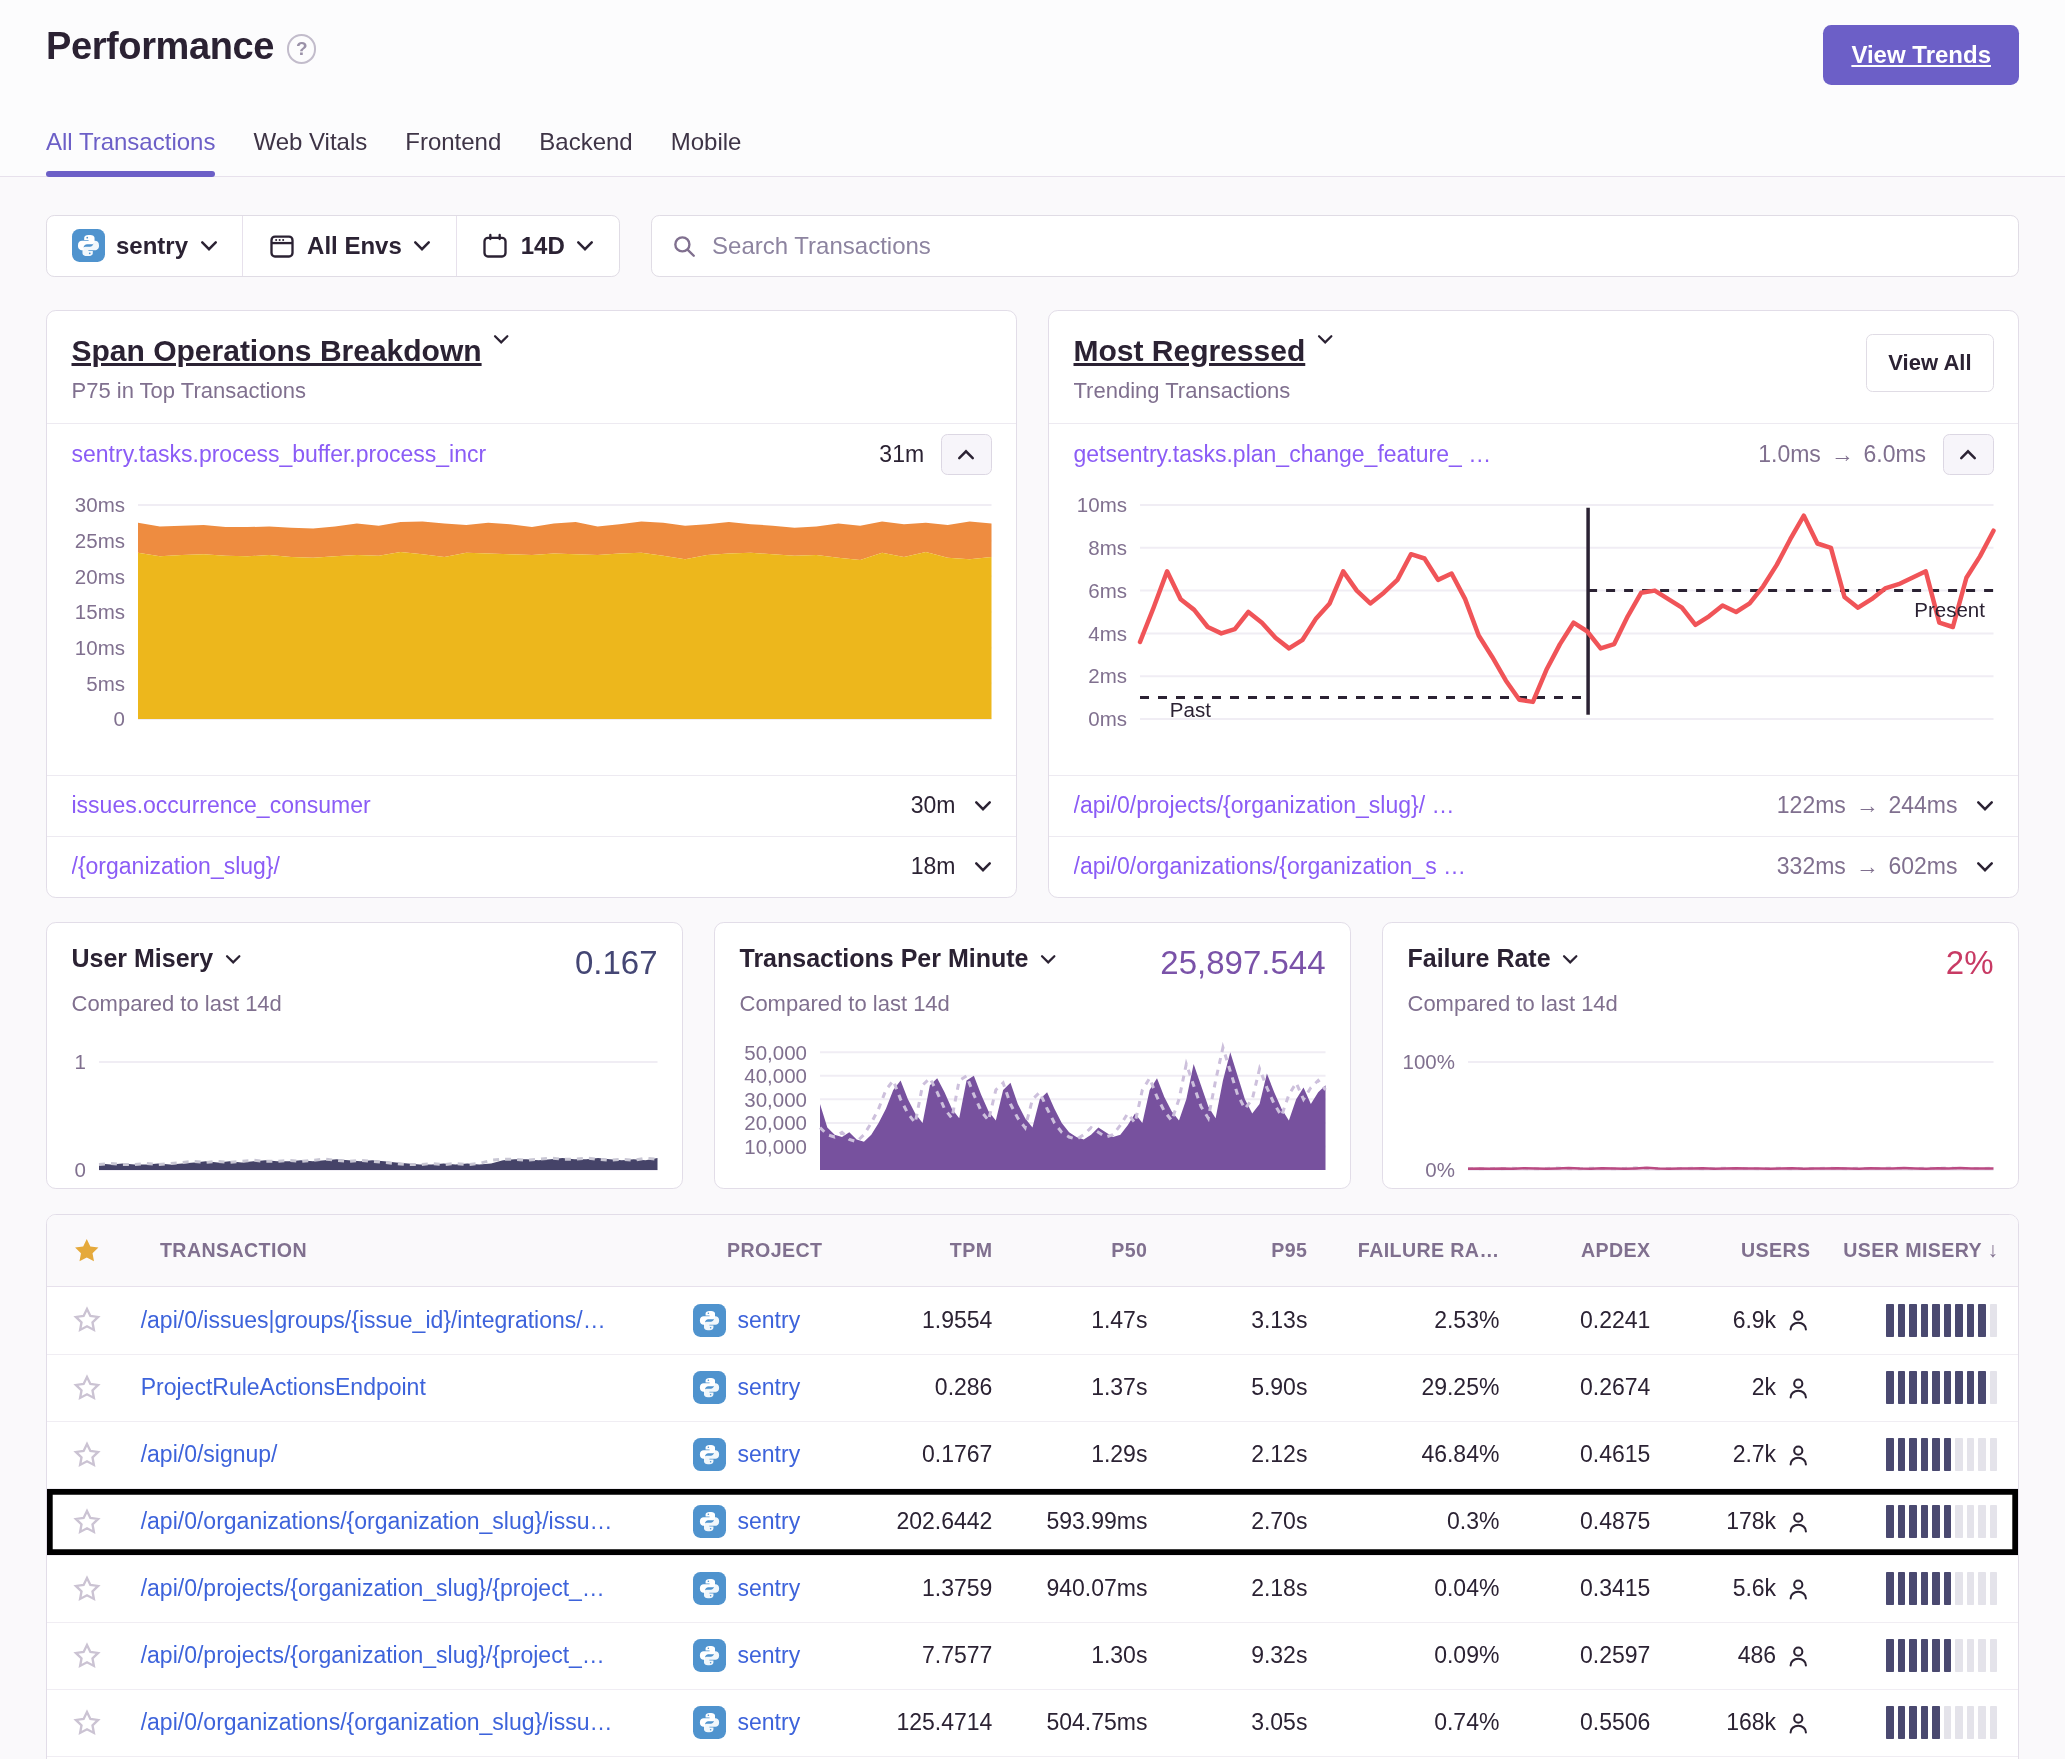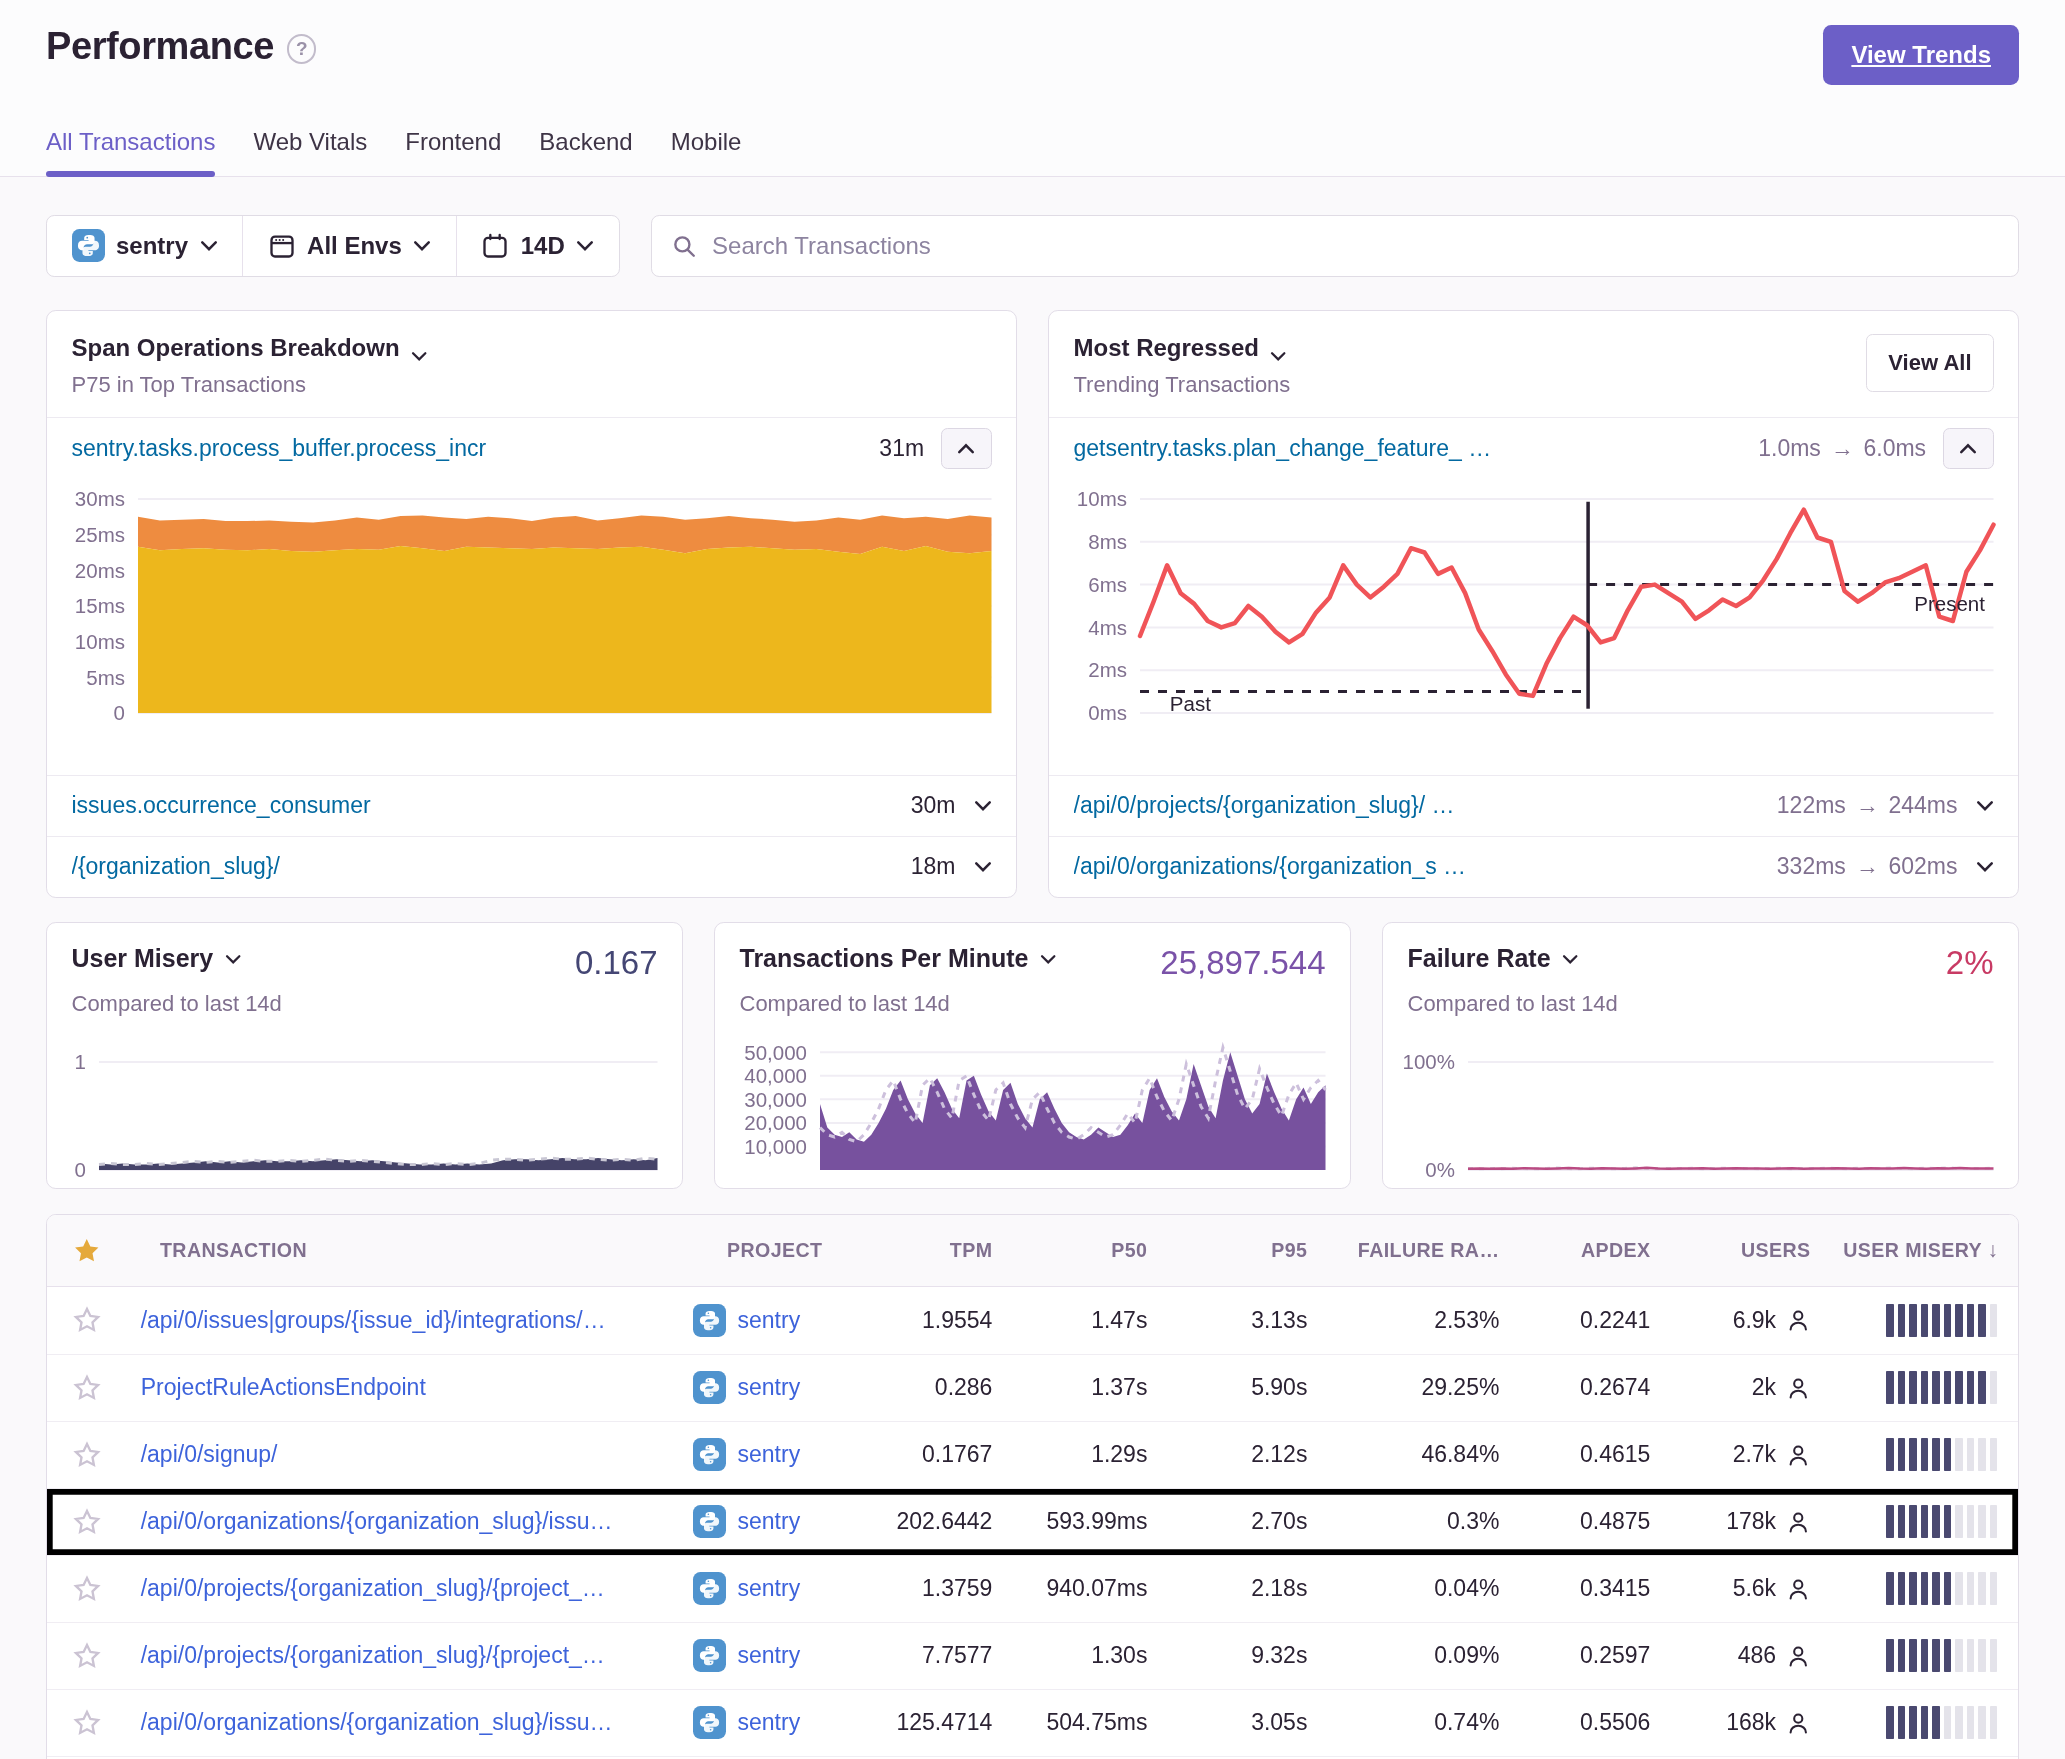--- a/index.html
+++ b/index.html
@@ -33,27 +33,27 @@
     border:1.6px solid #E0DCE5; border-radius:8.2px; height:62px; padding:0 19.6px; }
   .search-box input { border:none; outline:none; flex:1; font-family:inherit; font-size:24px;
     color:#2B2233; background:transparent; }
   .search-box input::placeholder { color:#8D84A0; }
   .chev { flex:0 0 auto; }
   
   .card { background:#fff; border:1.6px solid #E2DDE8; border-radius:9.8px; }
   .panels { display:flex; gap:31px; margin-top:33px; }
   .panel { flex:1; height:588px; display:flex; flex-direction:column; overflow:hidden; }
   .panel-head { display:flex; align-items:flex-start; padding:23px 24.5px 19.6px; }
-  .panel-title { font-size:24px; font-weight:bold; display:flex; align-items:flex-end; gap:11.5px; }
+  .panel-title { font-size:30px; font-weight:bold; display:flex; align-items:flex-start; gap:11.5px;text-decoration:underline; }
   .panel-sub { font-size:22px; color:#80708F; margin-top:9.8px; }
   .btn-secondary { margin-left:auto; background:#fff; border:1.6px solid #E0DCE5; border-radius:6.5px;
     font-family:inherit; font-size:22px; font-weight:600; color:#2B2233; padding:15px 21px; cursor:pointer; }
   .acc-row { display:flex; align-items:center; padding:0 24.5px; min-height:61px;
     border-top:1.6px solid #EDEAF1; }
-  .acc-link { font-size:23px; color:#0369a1; text-decoration:none; white-space:nowrap;
+  .acc-link { font-size:23px; color:#8b5cf6; text-decoration:none; white-space:nowrap;
     overflow:hidden; flex:1; margin-right:16.4px; }
   .acc-val { font-size:23px; color:#2B2233; white-space:nowrap; display:flex; align-items:center; gap:9.8px; }
   .acc-val.gray { color:#80708F; }
   .collapse-btn { width:51px; height:41px; margin-left:16.4px; background:#F7F5FA; border:1.6px solid #DCD7E3;
     border-radius:6.5px; display:flex; align-items:center; justify-content:center; cursor:pointer; }
   .chev-plain { margin-left:18px; display:flex; align-items:center; cursor:pointer; }
   .spacer { flex:1; }
   
   .chart { display:flex; padding:21px 24.5px 8.2px 13px; }
   .chart .ylabels { position:relative; flex:0 0 var(--gw,78px); }

